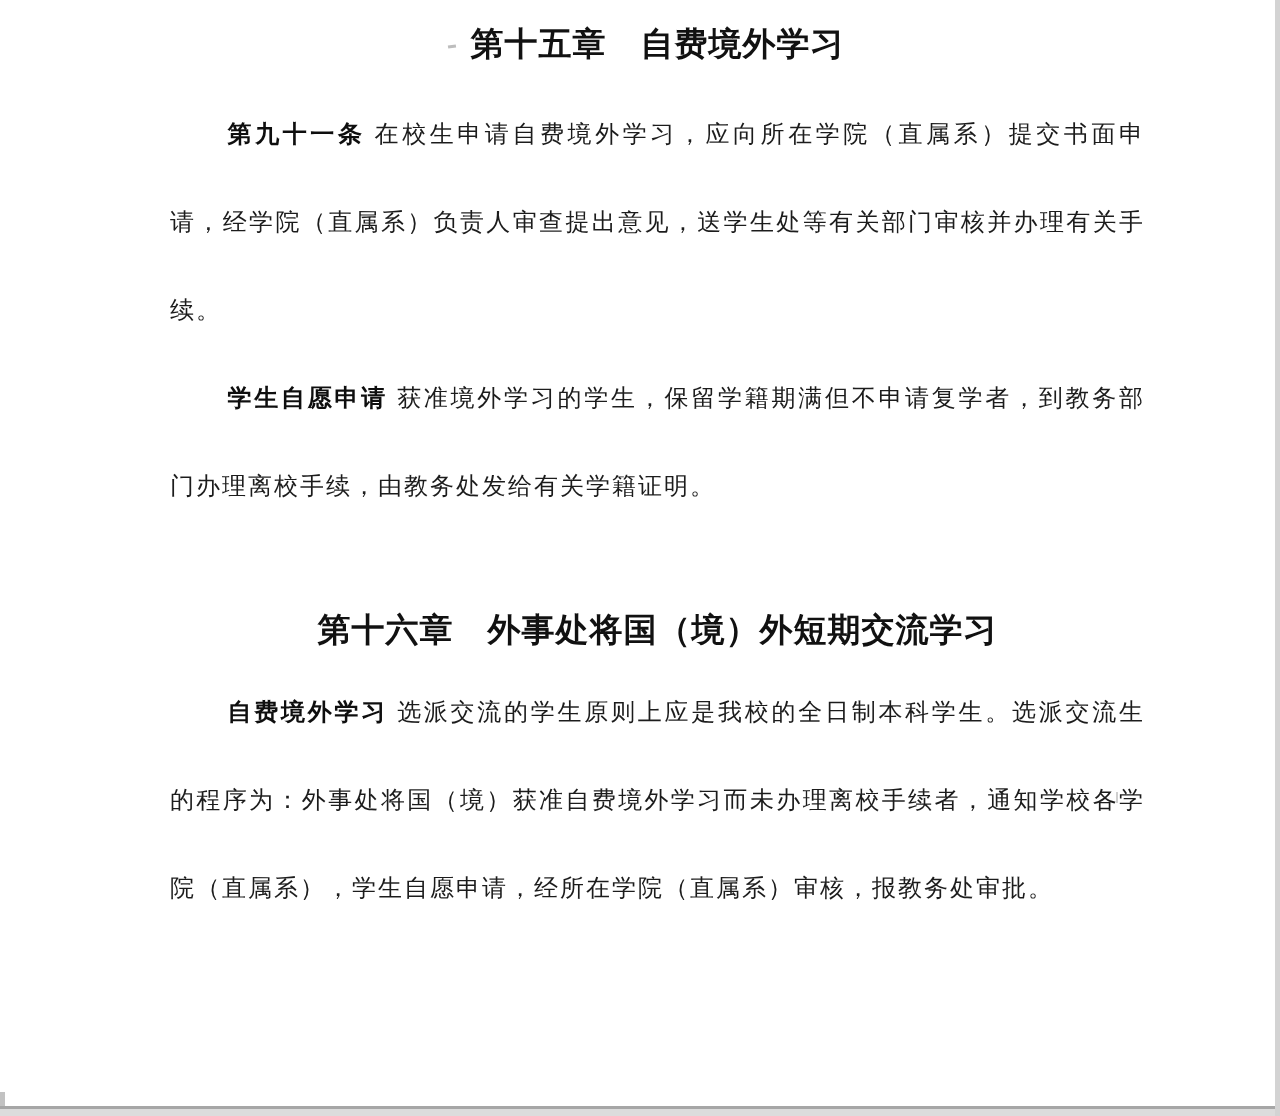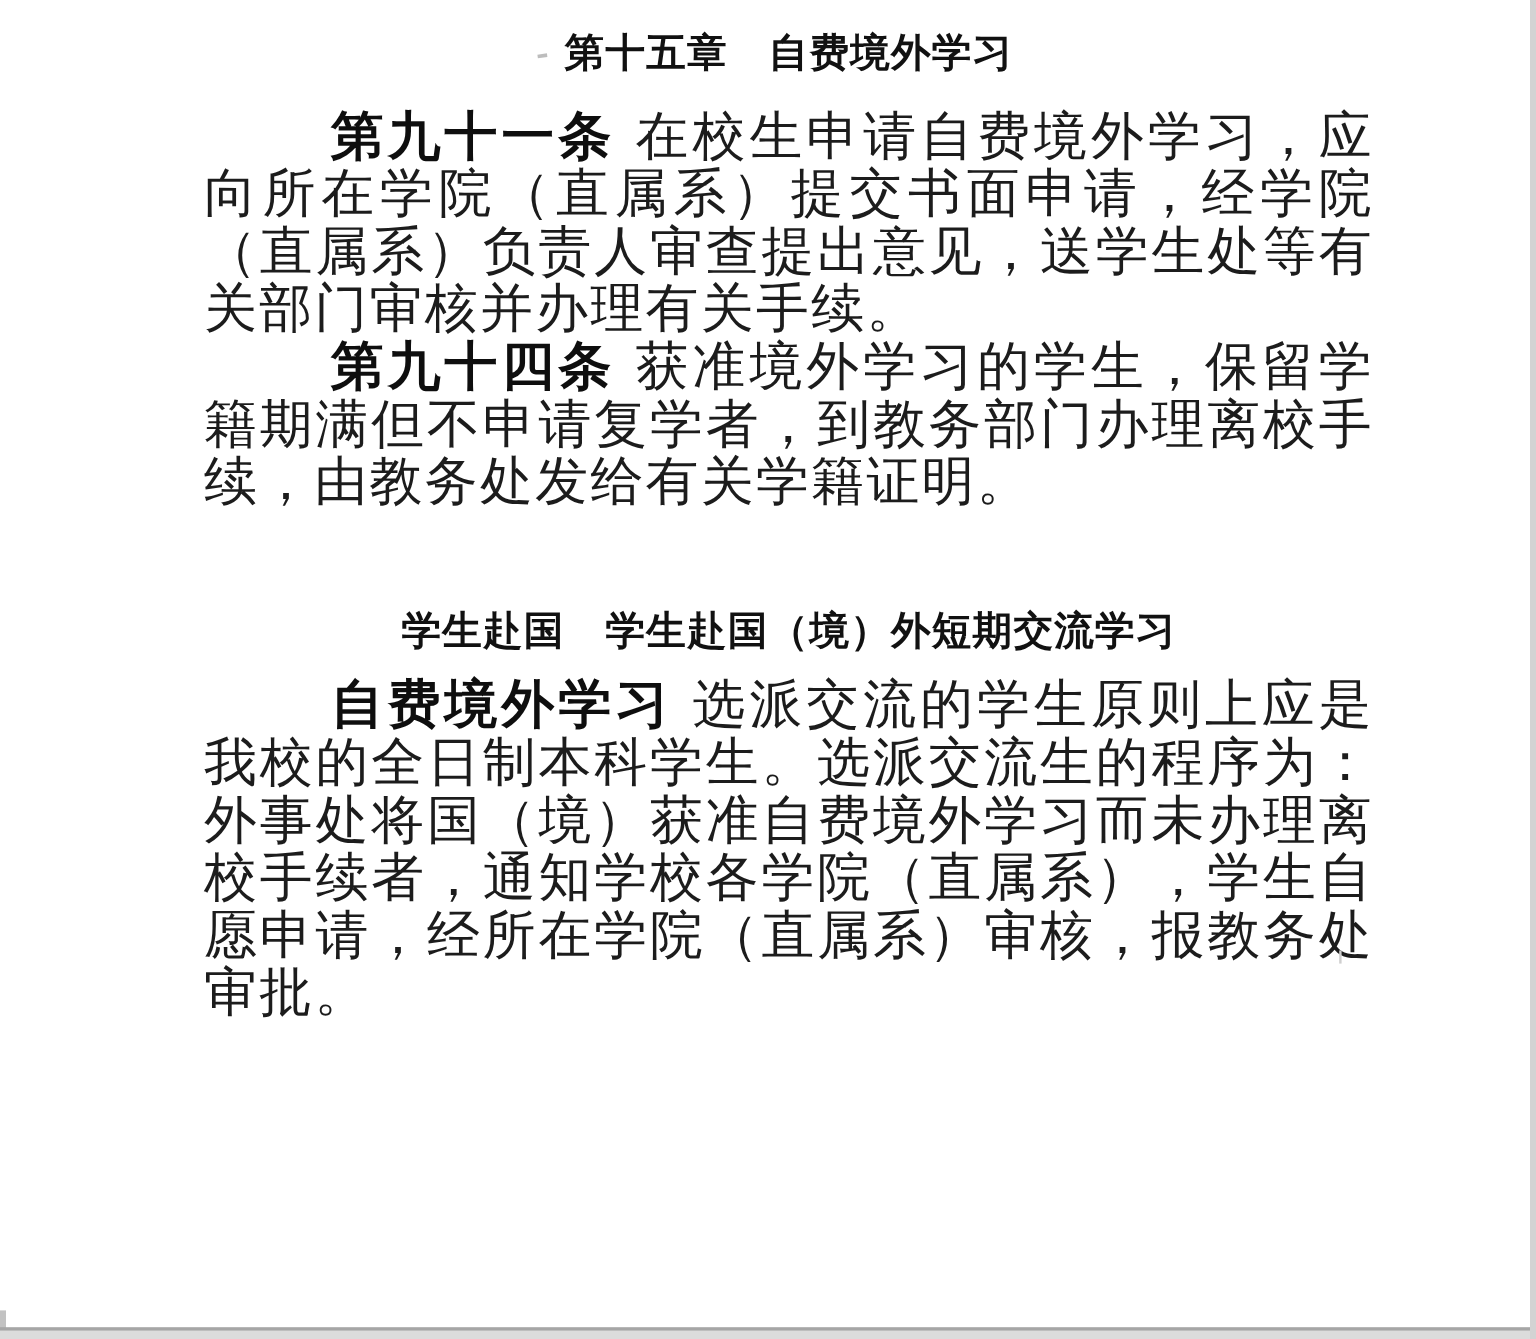--- a/index.html
+++ b/index.html
@@ -36,22 +36,22 @@
     text-align: center;
     margin: 0 0 22px 0;
     color: #111;
   }
   .chapter-title.second {
     margin-top: 76px;
     margin-bottom: 14px;
   }
   .article {
     margin: 0;
-    font-size: 44px;
-    line-height: 48px;
+    font-size: 24px;
+    line-height: 88px;
     letter-spacing: 2px;
     text-indent: 2.4em;
     text-align: justify;
   }
   .art-num {
     font-weight: 700;
     margin-right: 0.38em;
     color: #0e0e0e;
   }
   .art-text {
@@ -111,24 +111,24 @@
 </head>
 <body>
 
 <div class="page">
   <div class="content">
 
     <h1 class="chapter-title">第十五章　自费境外学习</h1>
 
     <p class="article"><span class="art-num">第九十一条</span><span class="art-text">在校生申请自费境外学习，应向所在学院（直属系）提交书面申请，经学院（直属系）负责人审查提出意见，送学生处等有关部门审核并办理有关手续。</span></p>
 
-    <p class="article"><span class="art-num">第九十四条</span><span class="art-text">获准境外学习的学生，保留学籍期满但不申请复学者，到教务部门办理离校手续，由教务处发给有关学籍证明。</span></p>
+    <p class="article"><span class="art-num">学生自愿申请</span><span class="art-text">获准境外学习的学生，保留学籍期满但不申请复学者，到教务部门办理离校手续，由教务处发给有关学籍证明。</span></p>
 
 
-    <h1 class="chapter-title second">学生赴国　学生赴国（境）外短期交流学习</h1>
+    <h1 class="chapter-title second">第十六章　外事处将国（境）外短期交流学习</h1>
 
     <p class="article"><span class="art-num">自费境外学习</span><span class="art-text">选派交流的学生原则上应是我校的全日制本科学生。选派交流生的程序为：外事处将国（境）获准自费境外学习而未办理离校手续者，通知学校各学院（直属系），学生自愿申请，经所在学院（直属系）审核，报教务处审批。</span></p>
 
   </div>
 
   <div class="speck-1"></div>
   <div class="speck-2"></div>
   <div class="edge-corner"></div>
   <div class="edge-bottom-line"></div>
   <div class="edge-bottom-fill"></div>

